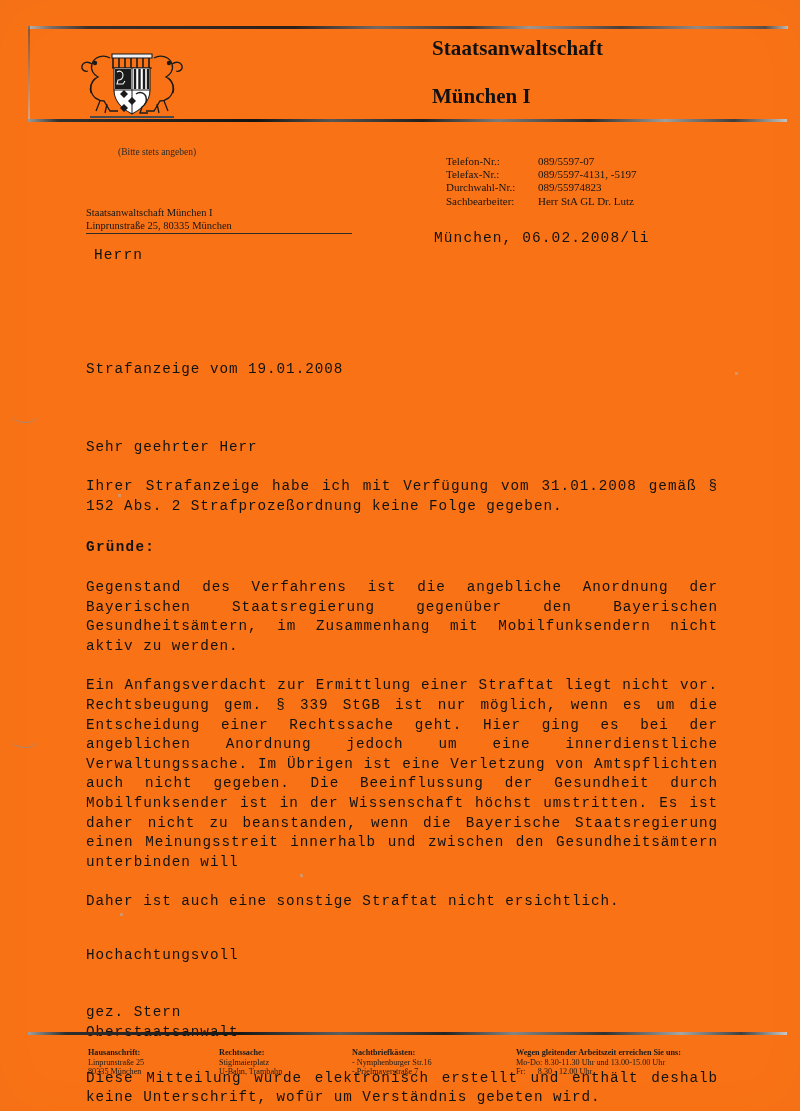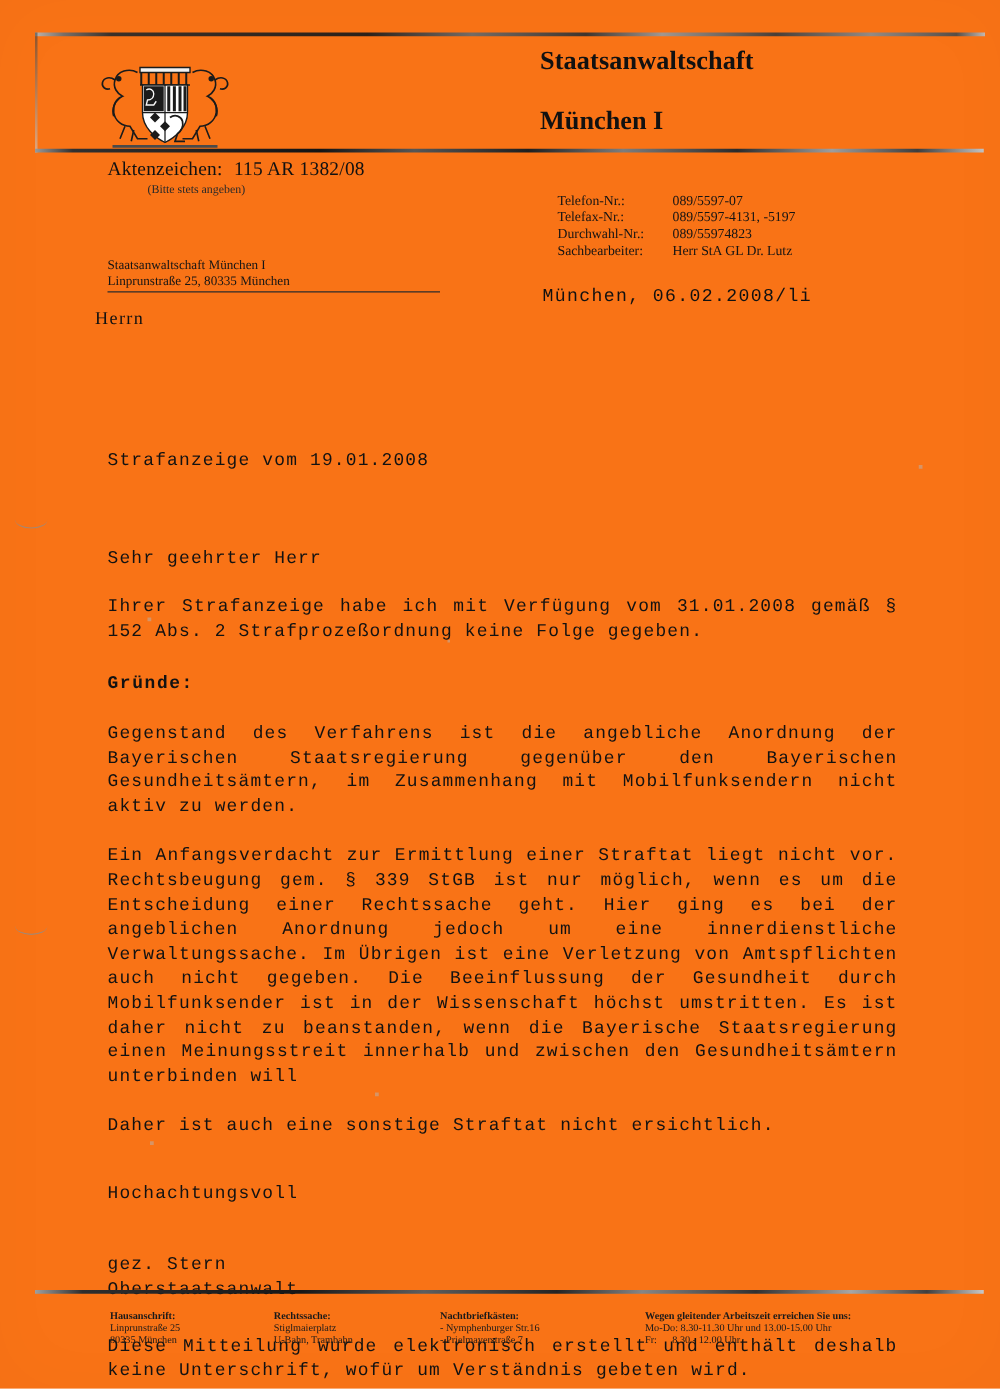--- a/index.html
+++ b/index.html
@@ -121,22 +121,22 @@
     line-height: 13px;
     color: #151515;
   }
   .sender-underline {
     position: absolute;
     left: 86px; top: 233px; width: 266px; height: 1px;
     background: #2d2d2d;
   }
   .recipient {
     position: absolute;
-    left: 76px; top: 247px;
-    font-family: Liberation Serif, serif;
+    left: 94px; top: 247px;
+    font-family: Liberation Mono, monospace;
     font-size: 14.5px;
     letter-spacing: 1.1px;
   }
   .place-date {
     position: absolute;
     left: 434px; top: 230px;
     font-family: "Liberation Mono", "DejaVu Sans Mono", monospace;
     font-size: 14.5px;
     letter-spacing: 1.1px;
     white-space: nowrap;
@@ -259,23 +259,20 @@
         <path d="M18 82 h76" stroke="#9a9a9a" stroke-width="1.4" fill="none"></path>
       </svg>
     </div>
 
     <div class="org-title">Staatsanwaltschaft</div>
     <div class="org-subtitle">München I</div>
   </div>
 
   <div class="rule-header"></div>
 
-  <div class="aktenzeichen">
-    <span class="az-label">Aktenzeichen:</span><span>115 AR 1382/08</span>
-  </div>
   <div class="aktenzeichen-note">(Bitte stets angeben)</div>
 
   <div class="contact">
     <div class="contact-row">
       <span class="c-label">Telefon-Nr.:</span><span>089/5597-07</span>
     </div>
     <div class="contact-row">
       <span class="c-label">Telefax-Nr.:</span><span>089/5597-4131, -5197</span>
     </div>
     <div class="contact-row">

